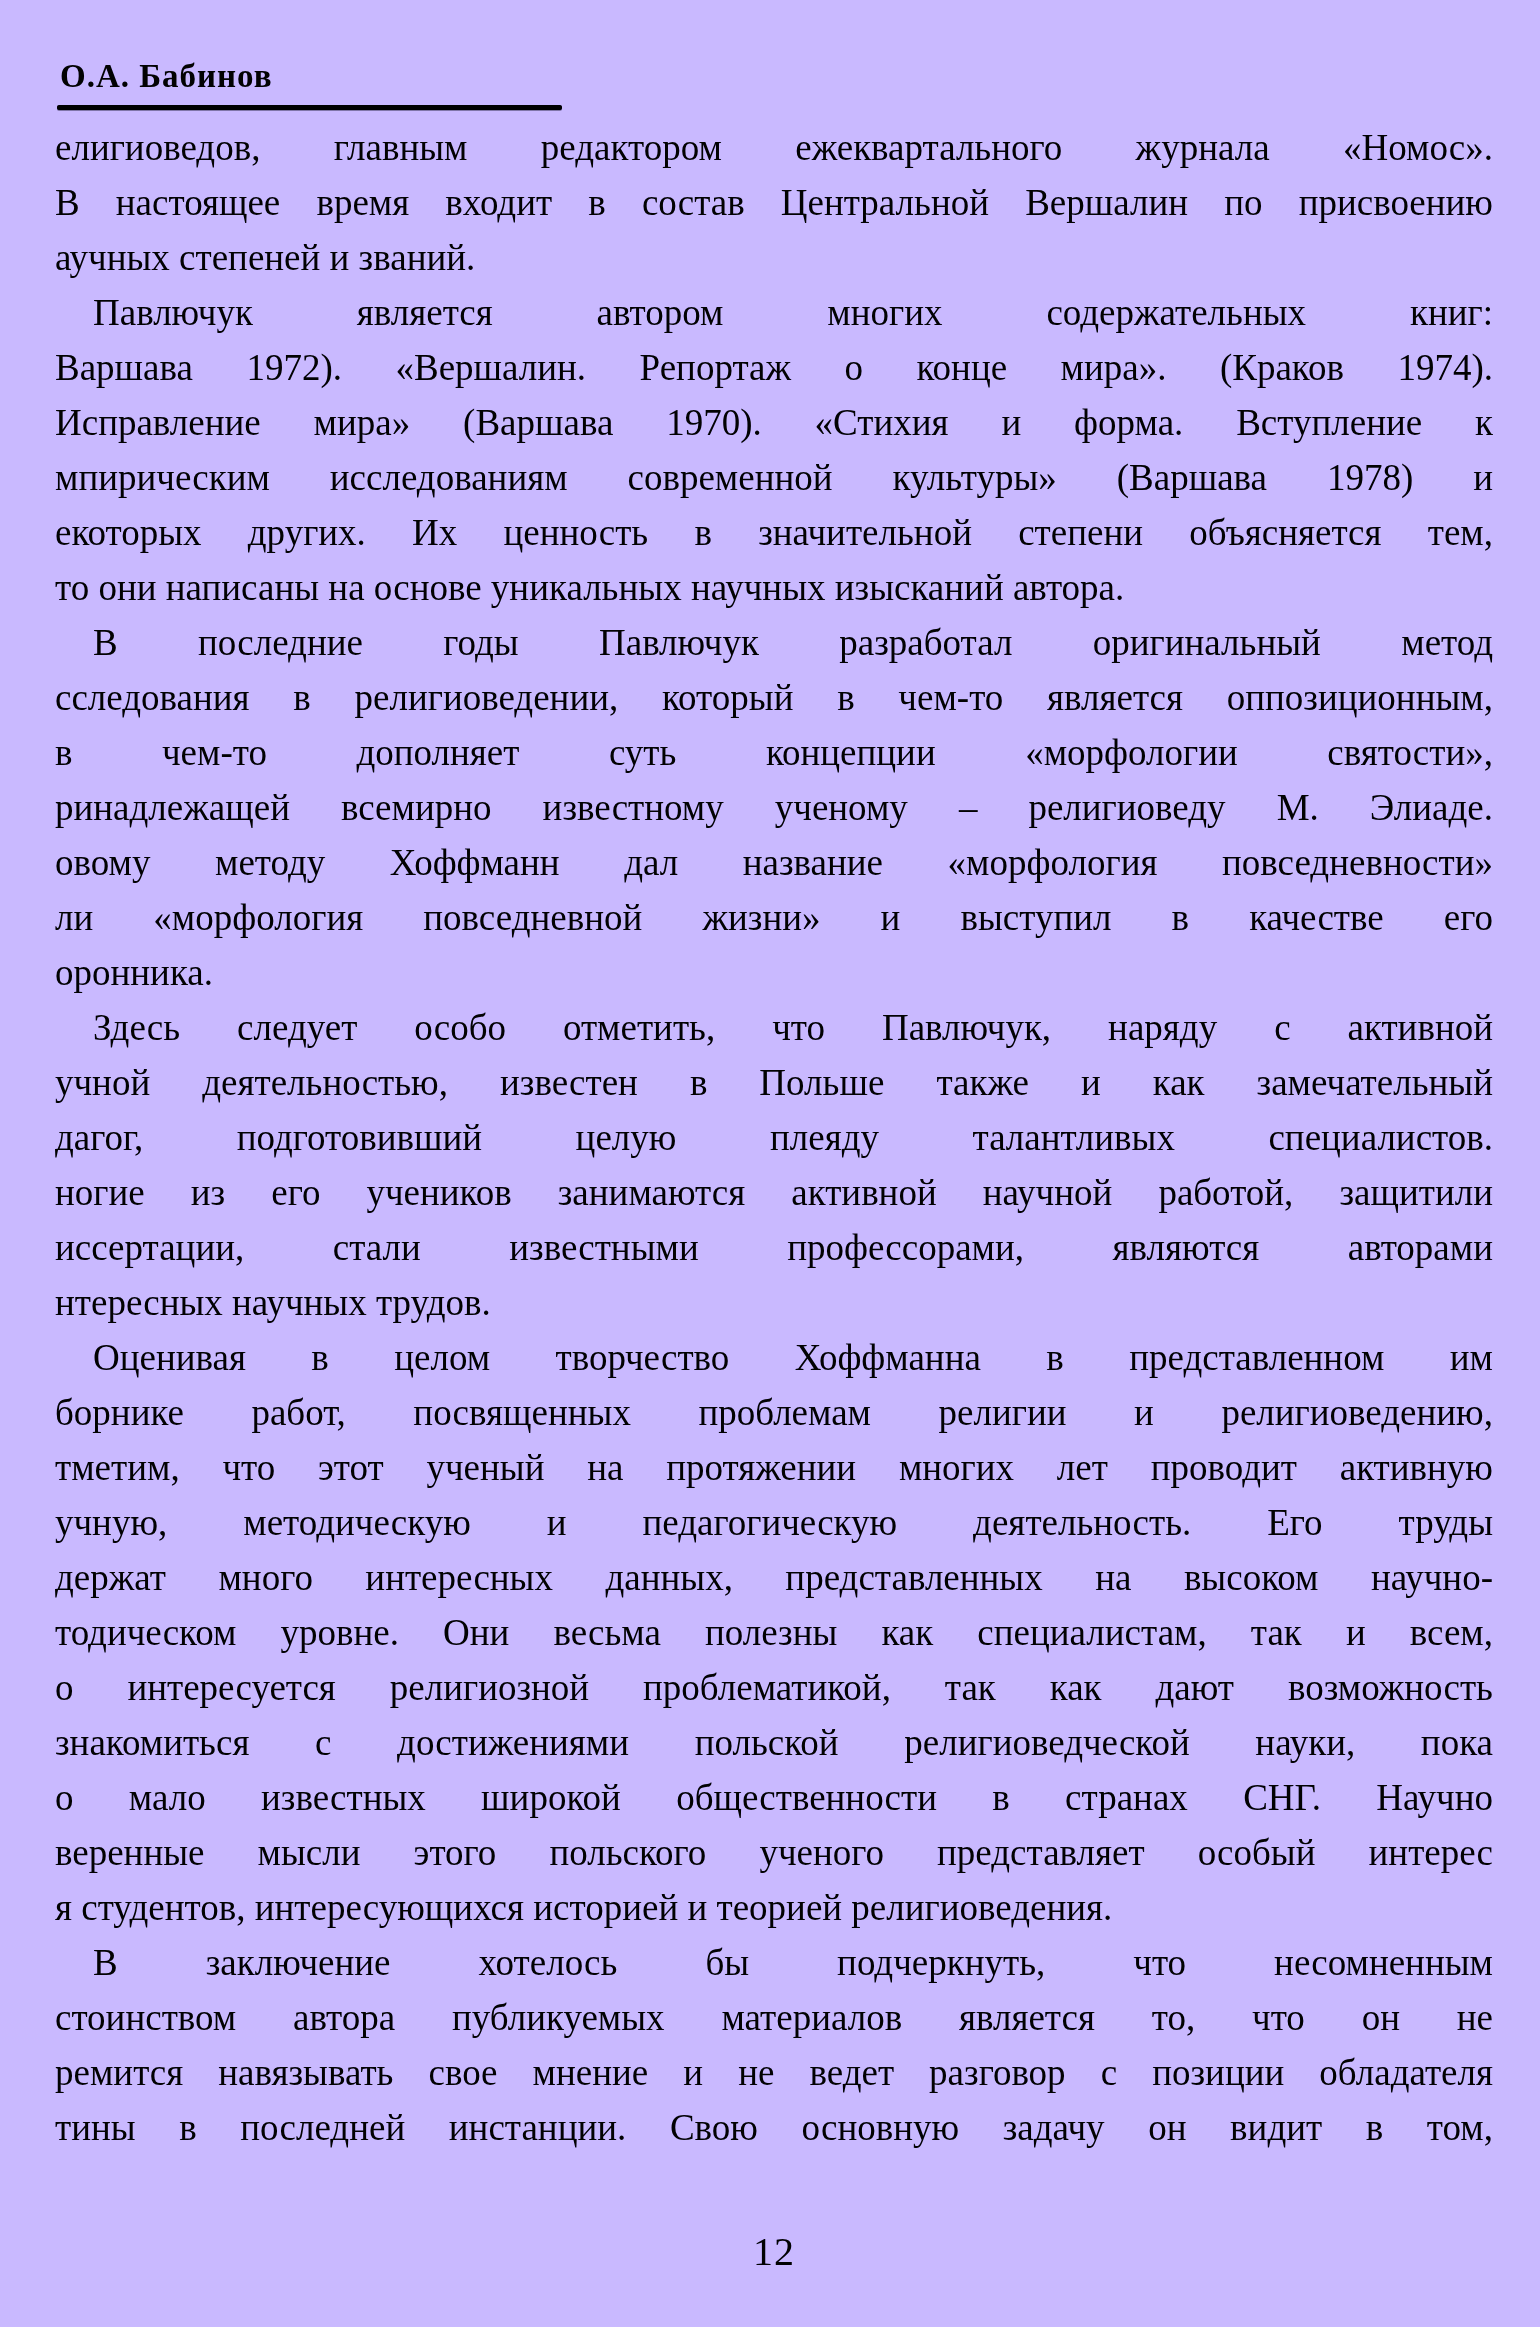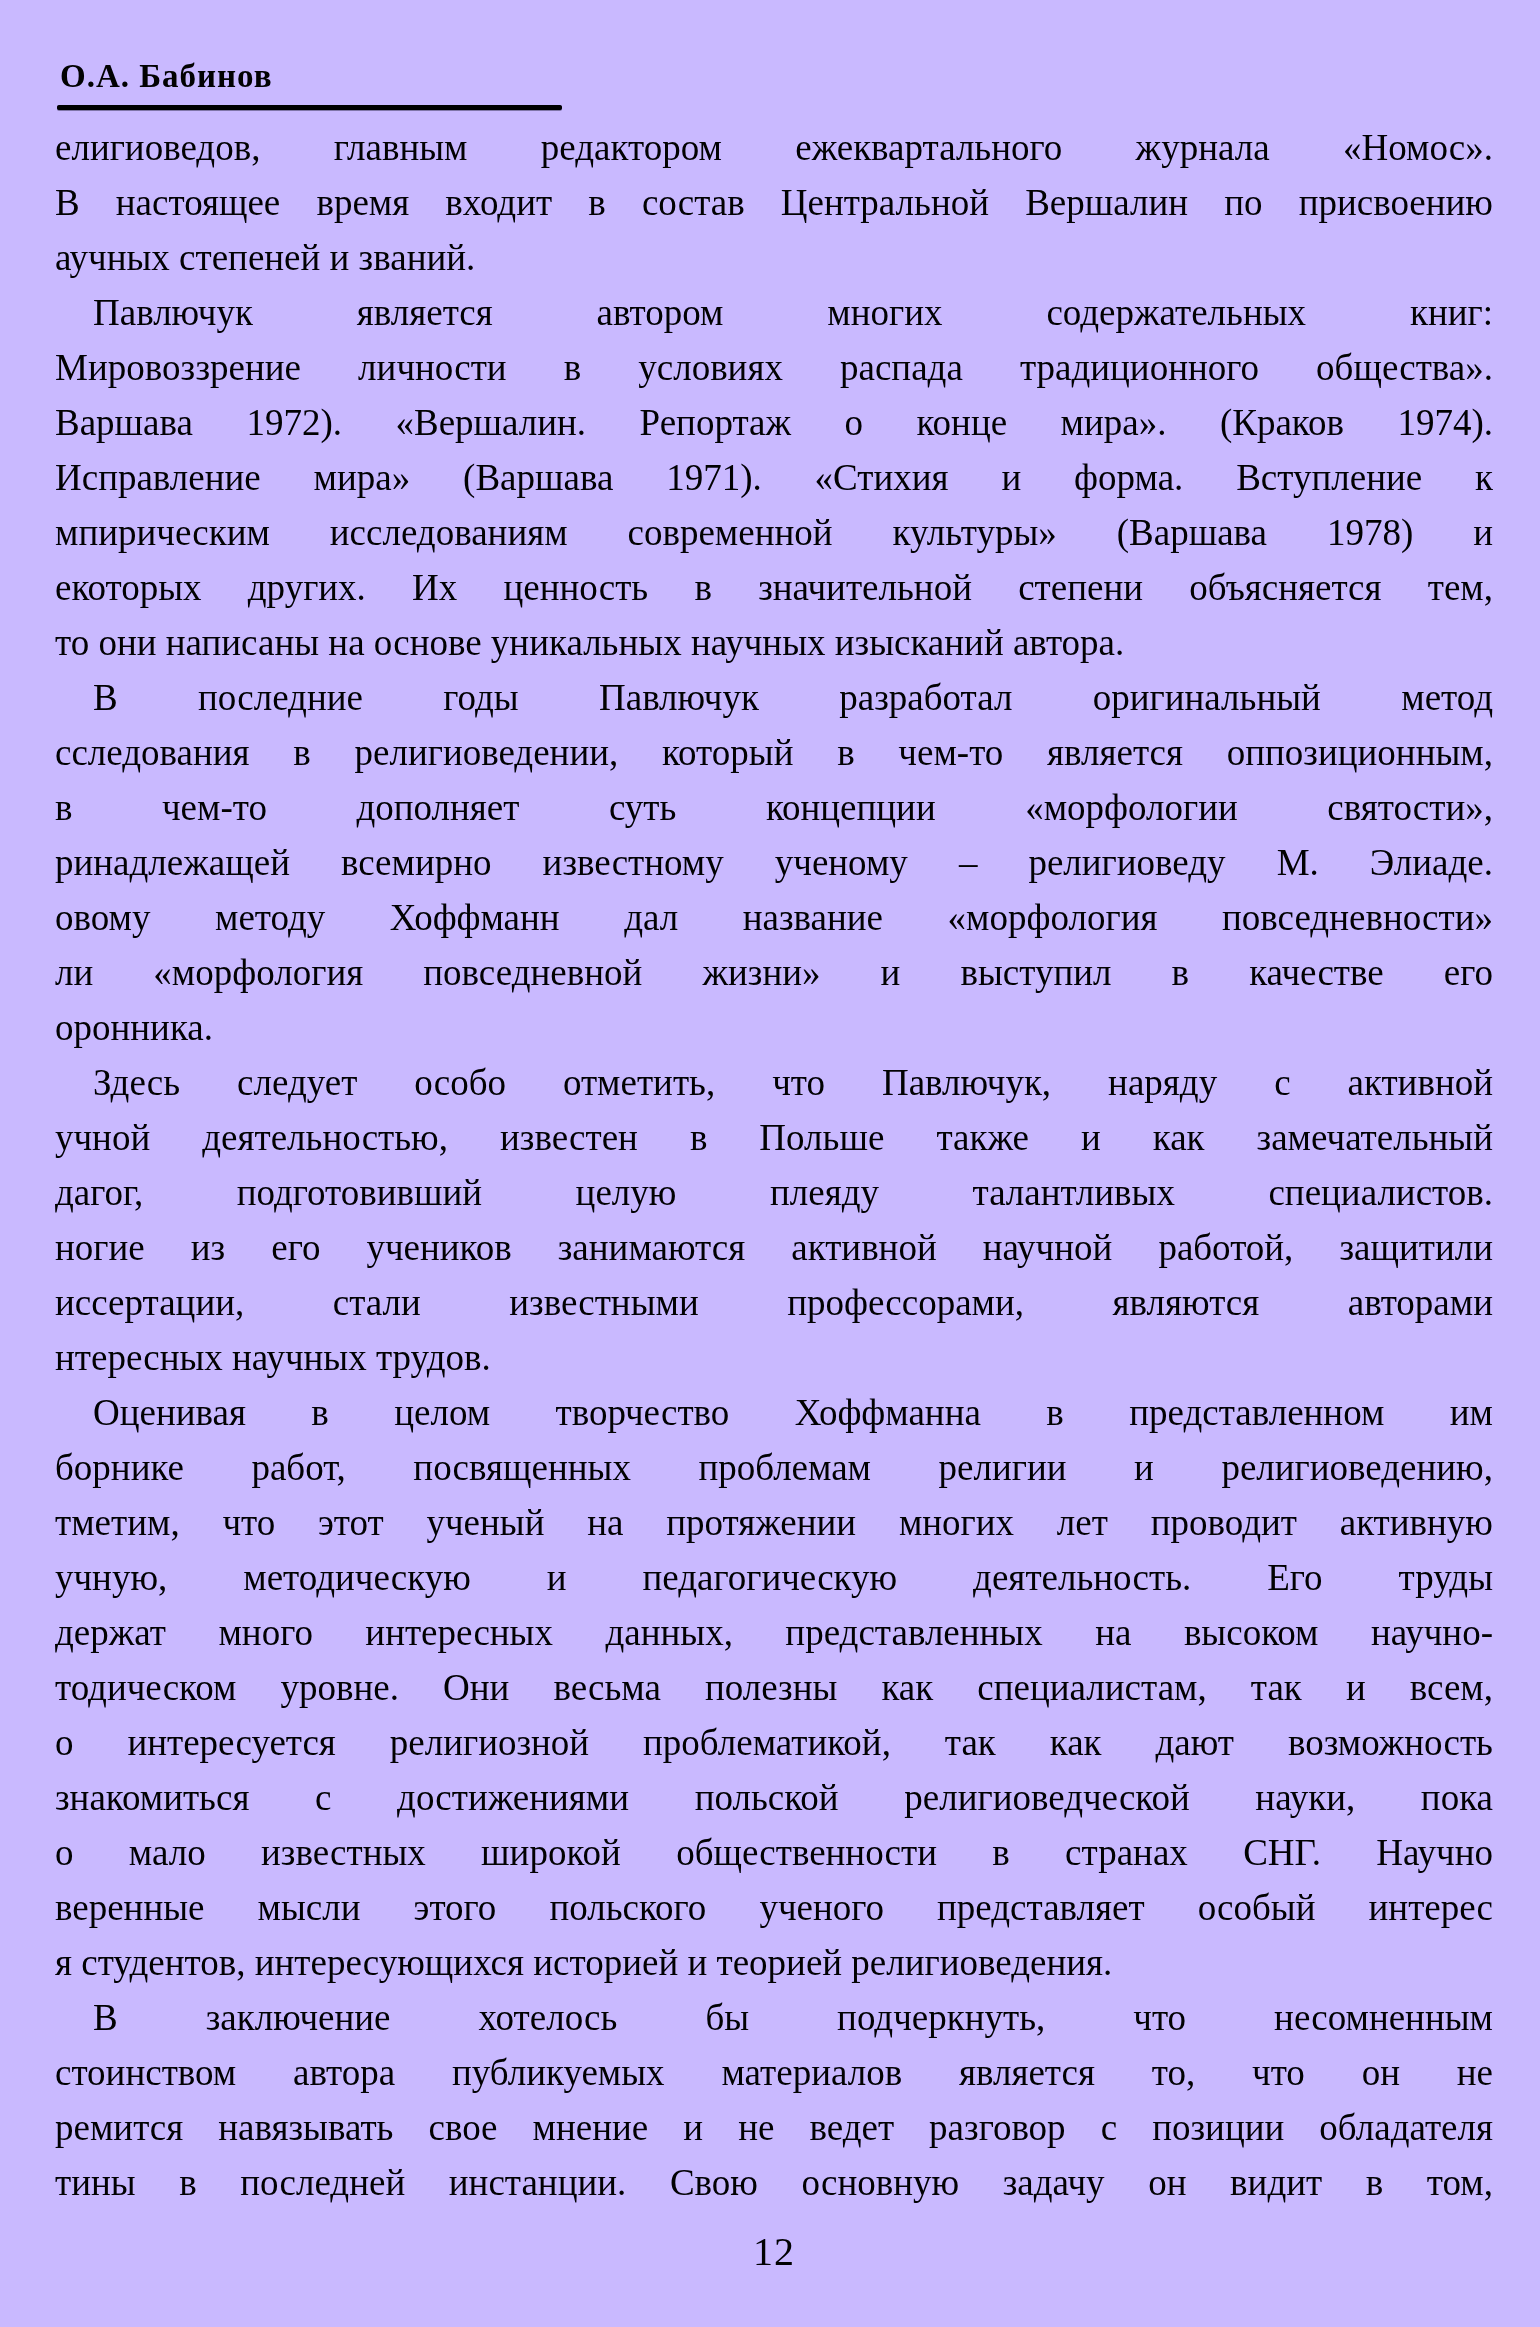--- a/index.html
+++ b/index.html
@@ -75,23 +75,22 @@
 
   <div class="page-header">О.А. Бабинов</div>
 
   <div class="header-rule"></div>
 
   <div class="page-body">
       <div class="line justify">елигиоведов, главным редактором ежеквартального журнала «Номос».</div>
       <div class="line justify">В настоящее время входит в состав Центральной Вершалин по присвоению</div>
       <div class="line">аучных степеней и званий.</div>
       <div class="line justify indent">Павлючук является автором многих содержательных книг:</div>
-      <div class="line justify">Мировоззрение личности в условиях распада традиционного общества».</div>
       <div class="line justify">Варшава 1972). «Вершалин. Репортаж о конце мира». (Краков 1974).</div>
-      <div class="line justify">Исправление мира» (Варшава 1971). «Стихия и форма. Вступление к</div>
+      <div class="line justify">Исправление мира» (Варшава 1970). «Стихия и форма. Вступление к</div>
       <div class="line justify">мпирическим исследованиям современной культуры» (Варшава 1978) и</div>
       <div class="line justify">екоторых других. Их ценность в значительной степени объясняется тем,</div>
       <div class="line">то они написаны на основе уникальных научных изысканий автора.</div>
       <div class="line justify indent">В последние годы Павлючук разработал оригинальный метод</div>
       <div class="line justify">сследования в религиоведении, который в чем-то является оппозиционным,</div>
       <div class="line justify">в чем-то дополняет суть концепции «морфологии святости»,</div>
       <div class="line justify">ринадлежащей всемирно известному ученому – религиоведу М. Элиаде.</div>
       <div class="line justify">овому методу Хоффманн дал название «морфология повседневности»</div>
       <div class="line justify">ли «морфология повседневной жизни» и выступил в качестве его</div>
       <div class="line">оронника.</div>

